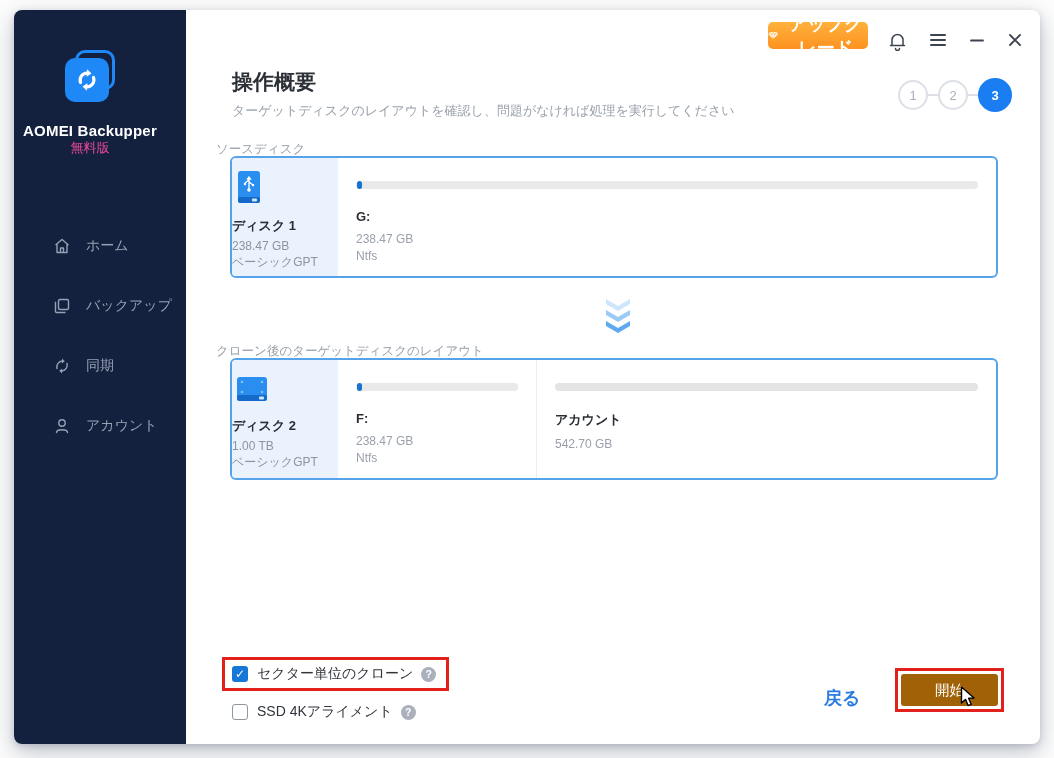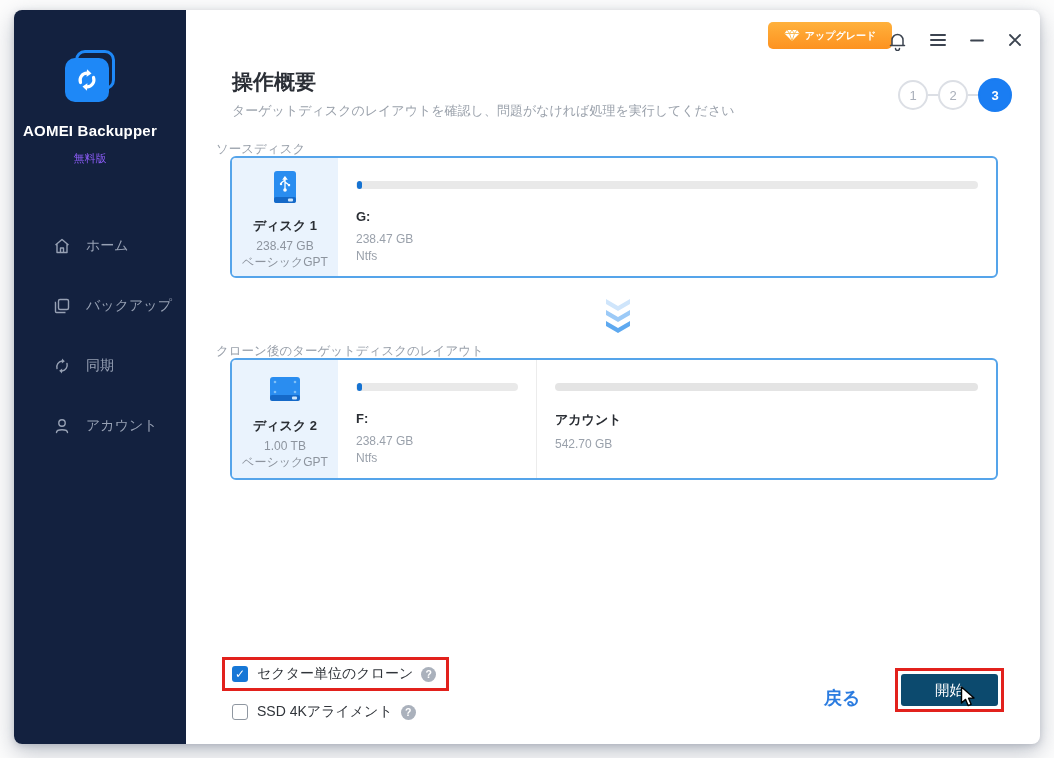--- a/index.html
+++ b/index.html
@@ -5,38 +5,38 @@
   * { margin:0; padding:0; box-sizing:border-box; }
   html,body { width:1054px; height:758px; background:#fdfdfd; font-family:"Liberation Sans","DejaVu Sans",sans-serif; overflow:hidden; }
   .window { position:absolute; left:14px; top:10px; width:1026px; height:734px; background:#ffffff; border-radius:8px; box-shadow:0 8px 24px rgba(90,100,120,.38), 0 2px 6px rgba(90,100,120,.25); }
   
   .sidebar { position:absolute; left:0; top:0; width:172px; height:734px; background:#13213f; border-radius:8px 0 0 8px; }
   .logo-wrap { position:absolute; left:0; top:40px; width:152px; text-align:center; }
   .logo { position:relative; width:62px; height:58px; margin:0 auto 14px; }
   .logo .back-sq { position:absolute; left:16px; top:0; width:40px; height:40px; border:3px solid #1e88f7; border-radius:10px; }
   .logo .front-sq { position:absolute; left:6px; top:8px; width:44px; height:44px; background:#1e88f7; border-radius:10px; display:flex; align-items:center; justify-content:center; }
   .app-name { color:#ffffff; font-size:15px; font-weight:bold; letter-spacing:.2px; }
-  .app-edition { color:#8b5cf6; font-size:11px; margin-top:12px; }
+  .app-edition { color:#ec4899; font-size:13px; }
   .nav { position:absolute; left:0; top:212px; width:172px; }
   .nav-item { height:48px; margin-bottom:12px; display:flex; align-items:center; padding-left:38px; color:#97a1b4; font-size:14px; cursor:pointer; }
   .nav-item .nico { width:20px; height:20px; margin-right:14px; display:flex; align-items:center; justify-content:center; }
   .nav-item.active { background:linear-gradient(180deg,#1a5397,#144a8c); color:#ffffff; font-weight:bold; }
   
   .main { position:absolute; left:172px; top:0; width:854px; height:734px; }
   .topbar-btn { position:absolute; top:22px; background:none; border:none; color:#3c4450; font-size:19px; cursor:pointer; line-height:20px; }
-  .upgrade-btn { position:absolute; left:582px; top:12px; width:124px; height:27px; border:none; border-radius:5px; background:linear-gradient(180deg,#ffb13c,#fd9220); color:#ffffff; font-size:10px; font-weight:bold; display:flex; align-items:center; justify-content:center; gap:5px; cursor:pointer; }
+  .upgrade-btn { position:absolute; left:582px; top:12px; width:100px; height:27px; border:none; border-radius:5px; background:linear-gradient(180deg,#ffb13c,#fd9220); color:#ffffff; font-size:18px; font-weight:bold; display:flex; align-items:center; justify-content:center; gap:5px; cursor:pointer; }
   .page-title { position:absolute; left:46px; top:58px; font-size:21px; font-weight:bold; color:#2b2f36; }
   .page-subtitle { position:absolute; left:46px; top:92px; font-size:13px; color:#9aa1ab; }
   .steps { position:absolute; left:712px; top:68px; display:flex; align-items:center; }
   .step { width:30px; height:30px; border:2px solid #dcdfe5; border-radius:50%; color:#a9afba; font-size:13px; display:flex; align-items:center; justify-content:center; background:#fff; }
   .step-conn { width:10px; height:2px; background:#dcdfe5; }
   .step.active { width:34px; height:34px; background:#1a7df2; border-color:#1a7df2; color:#fff; font-weight:bold; }
   .section-label { position:absolute; left:30px; font-size:12.5px; color:#9aa1ab; }
   .disk-card { position:absolute; left:44px; width:768px; height:122px; border:2px solid #55a4ea; border-radius:6px; background:#fff; display:flex; overflow:hidden; }
-  .disk-left { width:106px; background:#eaf3fd; display:flex; flex-direction:column; align-items:center; padding-top:11px; flex-shrink:0; }
+  .disk-left { width:106px; background:#eaf3fd; display:flex; flex-direction:column; align-items:flex-start; padding-top:11px; flex-shrink:0; }
   .disk-name { font-size:13px; font-weight:bold; color:#2a2e34; margin-top:6px; }
   .disk-sub { font-size:12px; color:#8d949e; margin-top:4px; line-height:15px; text-align:center; }
   .part { padding:23px 18px 0 18px; position:relative; }
   .part + .part { border-left:1px solid #ececec; }
   .usage-bar { height:8px; background:#e9e9e9; border-radius:4px; position:relative; }
   .usage-fill { position:absolute; left:1px; top:0; width:5px; height:8px; background:#1673d2; border-radius:4px; }
   .usage-bar.full { background:#e4e4e4; }
   .part-label { font-size:13px; font-weight:bold; color:#2a2e34; margin-top:20px; }
   .part-sub { font-size:12px; color:#9aa1ab; margin-top:7px; line-height:17px; }
   .chevrons { position:absolute; left:417px; top:287px; }
@@ -44,21 +44,21 @@
   .red-box { border:3px solid #e2211c; }
   .opt1-box { position:absolute; left:36px; top:647px; height:34px; display:flex; align-items:center; padding:0 10px 0 7px; }
   .opt2 { position:absolute; left:46px; top:690px; height:24px; display:flex; align-items:center; }
   .cb { width:16px; height:16px; border-radius:3px; margin-right:9px; flex-shrink:0; }
   .cb.checked { background:#1677d6; color:#fff; font-size:12px; display:flex; align-items:center; justify-content:center; }
   .cb.unchecked { background:#fff; border:1.5px solid #8f97a1; }
   .opt-label { font-size:14px; color:#30343a; }
   .help { width:15px; height:15px; border-radius:50%; background:#aab1bc; color:#fff; font-size:10.5px; font-weight:bold; display:flex; align-items:center; justify-content:center; margin-left:8px; }
   .back-link { position:absolute; left:638px; top:676px; font-size:18px; color:#2b7ce0; cursor:pointer; text-decoration:none; font-weight:bold; }
   .start-box { position:absolute; left:709px; top:658px; padding:3px; }
-  .start-btn { width:97px; height:32px; background:#0c4a6e; border:none; border-radius:3px; color:#fff; font-size:14.5px; cursor:pointer; }
+  .start-btn { width:97px; height:32px; background:#a16207; border:none; border-radius:3px; color:#fff; font-size:14.5px; cursor:pointer; }
   .cursor { position:absolute; left:774px; top:676px; pointer-events:none; }
 </style>
 </head>
 <body>
 
 <div class="window">
 
   <div class="sidebar">
     <div class="logo-wrap">
       <div class="logo">

